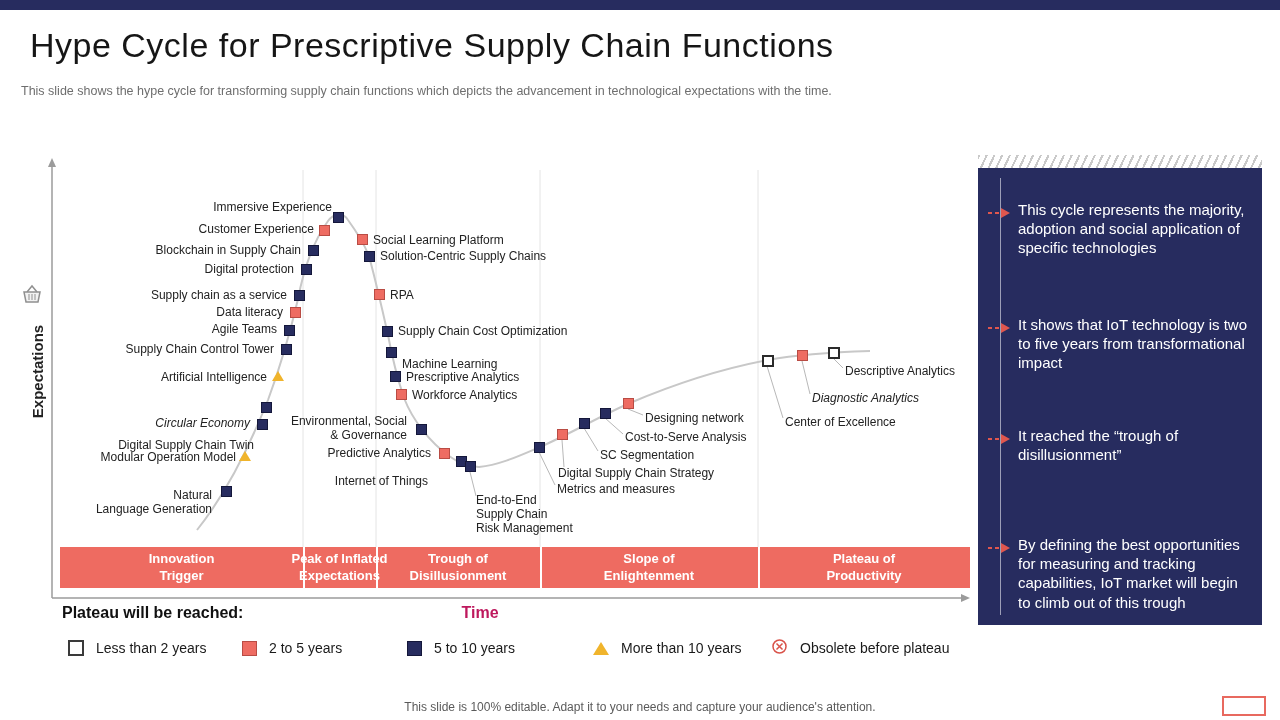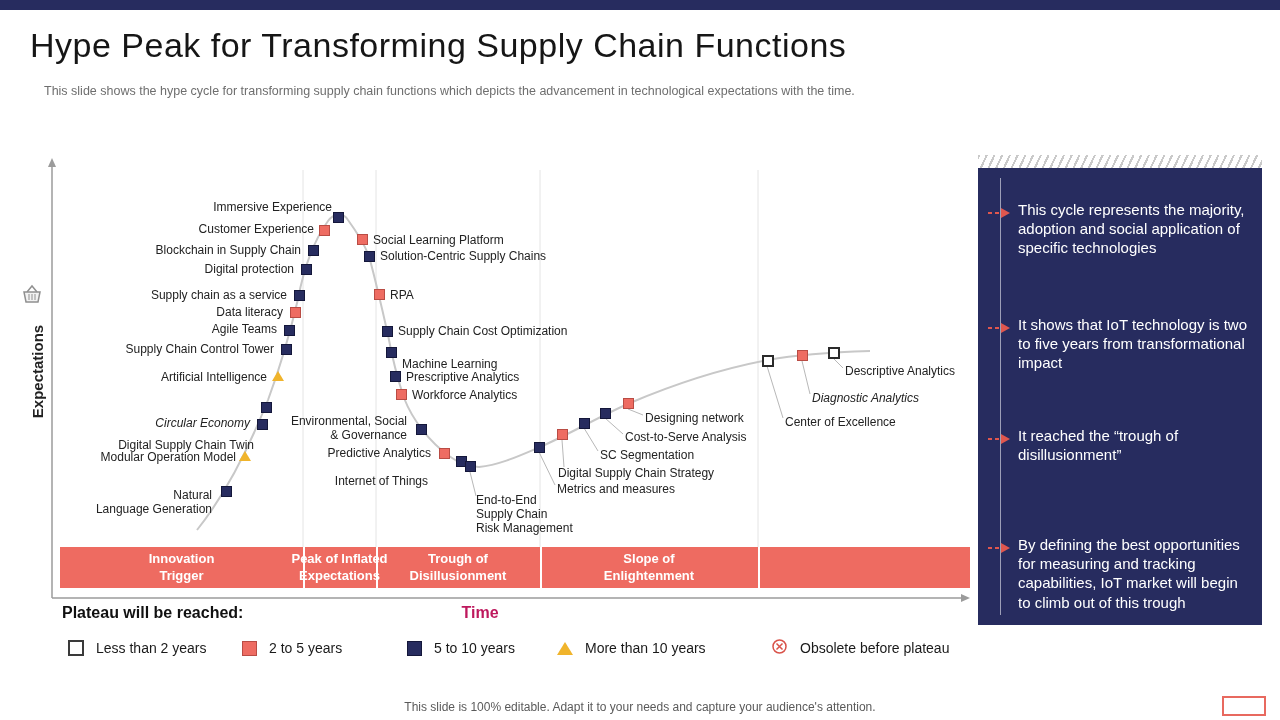--- a/index.html
+++ b/index.html
@@ -1,21 +1,21 @@
 <!DOCTYPE html>
 <html><head>
 <meta charset="utf-8">
 <style>
   html,body{margin:0;padding:0;background:#fff;}
   .slide{position:relative;width:1280px;height:720px;background:#fff;overflow:hidden;
          font-family:"Liberation Sans",sans-serif;color:#1f1f1f;}
   .topbar{position:absolute;left:0;top:0;width:1280px;height:10px;background:#272c5f;}
   .title{position:absolute;left:30px;top:26px;width:960px;font-size:34px;font-weight:400;
          letter-spacing:.5px;color:#161616;}
-  .subtitle{position:absolute;left:44px;top:84px;width:900px;font-size:12.5px;color:#6e6e6e;}
+  .subtitle{position:absolute;left:21px;top:84px;width:900px;font-size:12.5px;color:#6e6e6e;}
   
   #chart-svg{position:absolute;left:0;top:0;z-index:1;pointer-events:none;}
   #chart-layer{position:absolute;left:0;top:0;width:1280px;height:720px;z-index:2;pointer-events:none;}
   .mk{position:absolute;}
   .mk-navy{width:9px;height:9px;margin:-5px 0 0 -5px;background:#272c5f;border:1px solid #14173a;}
   .mk-salmon{width:9px;height:9px;margin:-5px 0 0 -5px;background:#ee6c62;border:1px solid #b94c44;}
   .mk-white{width:8px;height:8px;margin:-5px 0 0 -5px;background:#fff;border:2px solid #2b2b2b;}
   .mk-triangle{width:0;height:0;margin:-5px 0 0 -6px;border-left:6px solid transparent;
                border-right:6px solid transparent;border-bottom:10px solid #f0b42c;}
   .pt-label{position:absolute;font-size:12px;line-height:1.18;color:#222;white-space:pre-line;
@@ -55,21 +55,21 @@
   .page-box{position:absolute;left:1222px;top:696px;width:40px;height:16px;background:#fff;
             border:2px solid #e8695f;}
 </style>
 </head>
 <body>
 
 <div class="slide">
 
   <div class="topbar"></div>
 
-  <div class="title">Hype Peak for Transforming Supply Chain Functions</div>
+  <div class="title">Hype Cycle for Prescriptive Supply Chain Functions</div>
   <div class="subtitle">This slide shows the hype cycle for transforming supply chain functions which depicts the advancement in technological expectations with the time.</div>
 
   <svg id="chart-svg" width="1280" height="720">
     <line x1="303" y1="170" x2="303" y2="547" stroke="#e4e4e4" stroke-width="1"></line>
     <line x1="376" y1="170" x2="376" y2="547" stroke="#e4e4e4" stroke-width="1"></line>
     <line x1="540" y1="170" x2="540" y2="547" stroke="#e4e4e4" stroke-width="1"></line>
     <line x1="758" y1="170" x2="758" y2="547" stroke="#e4e4e4" stroke-width="1"></line>
     <line x1="52" y1="164" x2="52" y2="598" stroke="#9b9b9b" stroke-width="1.5"></line>
     <line x1="52" y1="598" x2="963" y2="598" stroke="#9b9b9b" stroke-width="1.5"></line>
     <polygon points="48,167 56,167 52,158" fill="#9b9b9b"></polygon>
@@ -168,20 +168,22 @@
 
   <div class="phase-bar">
     <div class="phase-seg" style="width:243px">Innovation
 Trigger</div>
     <div class="phase-seg" style="width:73px">Peak of Inflated
 Expectations</div>
     <div class="phase-seg" style="width:164px">Trough of
 Disillusionment</div>
     <div class="phase-seg" style="width:218px">Slope of
 Enlightenment</div>
+    <div class="phase-seg" style="width:212px">Plateau of
+Productivity</div>
     <div class="phase-sep" style="left:243px"></div>
     <div class="phase-sep" style="left:316px"></div>
     <div class="phase-sep" style="left:480px"></div>
     <div class="phase-sep" style="left:698px"></div>
   </div>
 
   <div class="plateau-label">Plateau will be reached:</div>
   <div class="time-label">Time</div>
 
   <div id="legend">
@@ -190,21 +192,21 @@
         <span class="lg-text">Less than 2 years</span>
       </div>
       <div class="lg-item" style="left: 242px;">
         <span class="lg-mark lg-salmon"></span>
         <span class="lg-text">2 to 5 years</span>
       </div>
       <div class="lg-item" style="left: 407px;">
         <span class="lg-mark lg-navy"></span>
         <span class="lg-text">5 to 10 years</span>
       </div>
-      <div class="lg-item" style="left: 557px;">
+      <div class="lg-item" style="left: 593px;">
         <span class="lg-mark lg-triangle"></span>
         <span class="lg-text">More than 10 years</span>
       </div>
       <div class="lg-item" style="left: 771px;">
         <span class="lg-mark"><svg width="17" height="17">
             <circle cx="8.5" cy="8.5" r="6.5" fill="none" stroke="#d9534a" stroke-width="1.5"></circle>
             <path d="M5.5 5.5 L11.5 11.5 M11.5 5.5 L5.5 11.5" stroke="#d9534a" stroke-width="1.5"></path>
           </svg></span>
         <span class="lg-text">Obsolete before plateau</span>
       </div>

